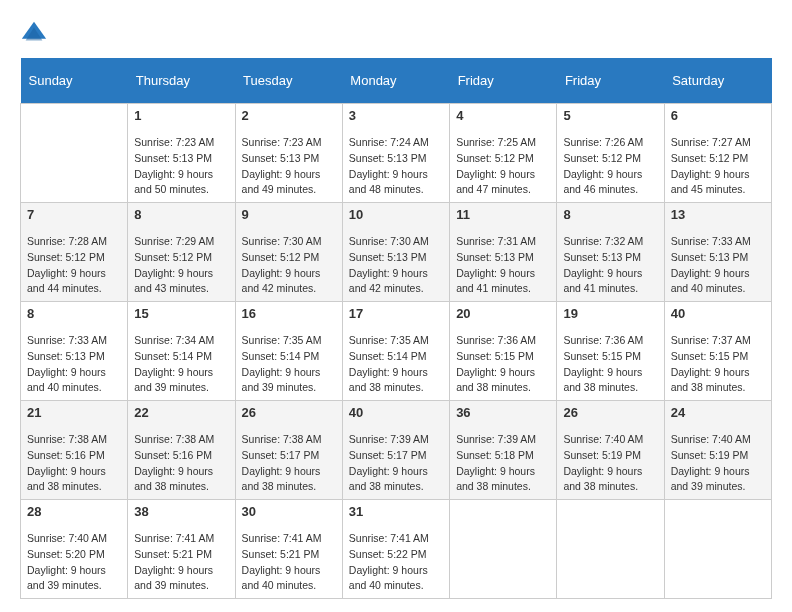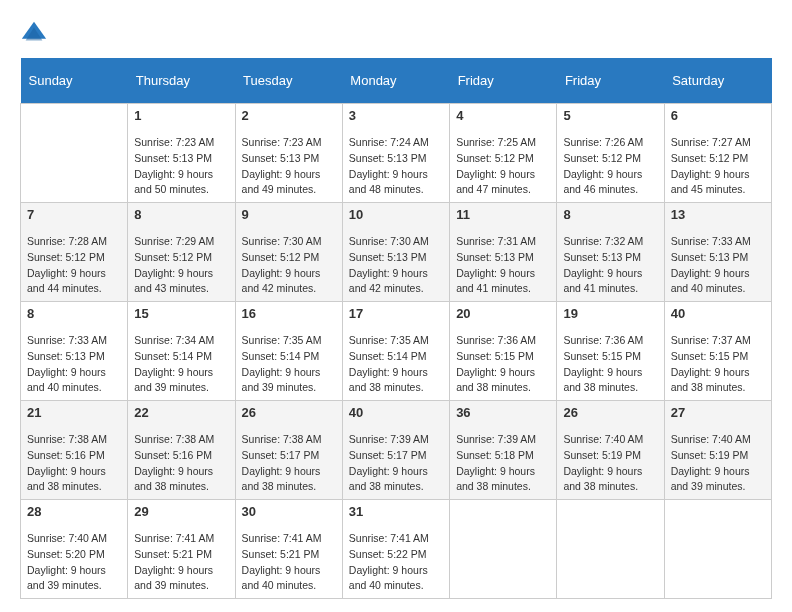--- a/index.html
+++ b/index.html
@@ -227,31 +227,31 @@
         </td>
         <td>
           <div class="day-num">36</div>
           <div class="day-info">Sunrise: 7:39 AM<br>Sunset: 5:18 PM<br>Daylight: 9 hours and 38 minutes.</div>
         </td>
         <td>
           <div class="day-num">26</div>
           <div class="day-info">Sunrise: 7:40 AM<br>Sunset: 5:19 PM<br>Daylight: 9 hours and 38 minutes.</div>
         </td>
         <td>
-          <div class="day-num">27</div>
+          <div class="day-num">24</div>
           <div class="day-info">Sunrise: 7:40 AM<br>Sunset: 5:19 PM<br>Daylight: 9 hours and 39 minutes.</div>
         </td>
       </tr>
       <tr>
         <td>
           <div class="day-num">28</div>
           <div class="day-info">Sunrise: 7:40 AM<br>Sunset: 5:20 PM<br>Daylight: 9 hours and 39 minutes.</div>
         </td>
         <td>
-          <div class="day-num">29</div>
+          <div class="day-num">38</div>
           <div class="day-info">Sunrise: 7:41 AM<br>Sunset: 5:21 PM<br>Daylight: 9 hours and 39 minutes.</div>
         </td>
         <td>
           <div class="day-num">30</div>
           <div class="day-info">Sunrise: 7:41 AM<br>Sunset: 5:21 PM<br>Daylight: 9 hours and 40 minutes.</div>
         </td>
         <td>
           <div class="day-num">31</div>
           <div class="day-info">Sunrise: 7:41 AM<br>Sunset: 5:22 PM<br>Daylight: 9 hours and 40 minutes.</div>
         </td>

